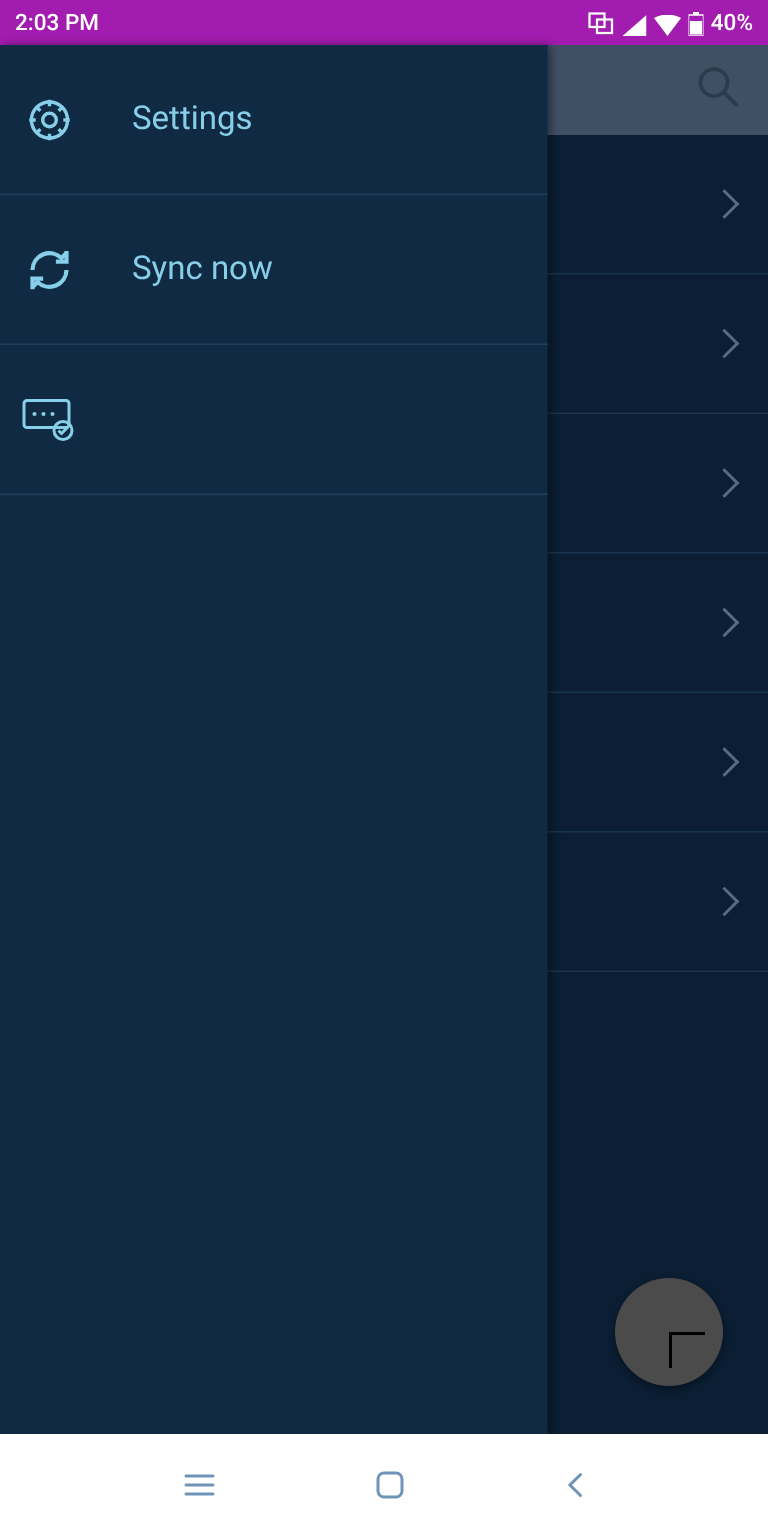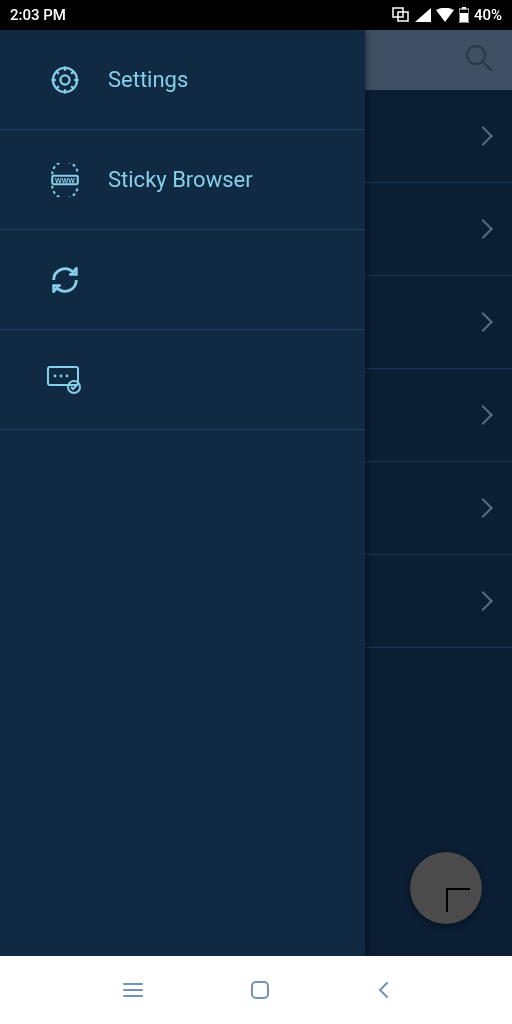--- a/index.html
+++ b/index.html
@@ -3,31 +3,31 @@
 <meta charset="utf-8">
 <style>
   * { box-sizing: border-box; margin: 0; padding: 0; }
   html, body { width: 512px; height: 1024px; overflow: hidden; font-family: Roboto, Arial, sans-serif; background: #fff; }
 
   .screen { position: relative; width: 512px; height: 1024px; background: #0B1E33; }
 
   
   .status-bar {
     height: 30px;
-    background: #000000;
+    background: #a21caf;
     color: #fff;
     display: flex;
     align-items: center;
     justify-content: space-between;
     padding: 0 10px;
     font-size: 15px;
     font-weight: 500;
   }
   .status-left { }
-  .status-right { display: flex; align-items: center; gap: 5px; }
+  .status-right { display: flex; align-items: flex-end; gap: 5px; }
   .status-right svg { display: block; }
 
   
   .app-header {
     position: absolute;
     top: 30px; left: 0; right: 0;
     height: 60px;
     background: #405064;
     display: flex;
     align-items: center;
@@ -63,22 +63,22 @@
     width: 365px;
     bottom: 68px;
     background: #112A44;
     box-shadow: 2px 0 6px rgba(0,0,0,.4);
   }
   .drawer-item {
     height: 100px;
     border-bottom: 1px solid #1F405F;
     display: flex;
     align-items: center;
-    padding-left: 46px;
-    gap: 24px;
+    padding-left: 14px;
+    gap: 36px;
     cursor: pointer;
   }
   .drawer-item:first-child { height: 100px; }
   .drawer-item .icon-slot { width: 38px; display: flex; justify-content: center; }
   .drawer-item .label {
     color: #87CFE9;
     font-size: 22px;
     font-weight: 400;
   }
 
@@ -191,41 +191,31 @@
       <span class="icon-slot">
         <svg width="34" height="34" viewBox="0 0 24 24" fill="none" stroke="#87CFE9" stroke-width="1.6">
           <circle cx="12" cy="12" r="3.2"></circle>
           <path d="M12 2.5v3M12 18.5v3M21.5 12h-3M5.5 12h-3M18.4 5.6l-2.1 2.1M7.7 16.3l-2.1 2.1M18.4 18.4l-2.1-2.1M7.7 7.7L5.6 5.6"></path>
           <circle cx="12" cy="12" r="8.5"></circle>
         </svg>
       </span>
       <span class="label">Settings</span>
     </div>
 
-    <div class="drawer-item">
-      <span class="icon-slot">
-        <svg width="34" height="34" viewBox="0 0 24 24" fill="none" stroke="#87CFE9" stroke-width="1.5">
-          <path d="M3 8 A9 9 0 0 1 21 8" stroke-dasharray="2 2"></path>
-          <path d="M3 16 A9 9 0 0 0 21 16" stroke-dasharray="2 2"></path>
-          <rect x="3" y="9" width="18" height="6" rx="1"></rect>
-          <text x="12" y="14" font-size="5" text-anchor="middle" fill="#87CFE9" stroke="none" font-family="Arial" font-weight="bold">WWW</text>
-        </svg>
-      </span>
-      <span class="label">Sticky Browser</span>
-    </div>
 
     <div class="drawer-item">
       <span class="icon-slot">
         <svg width="34" height="34" viewBox="0 0 24 24" fill="none" stroke="#87CFE9" stroke-width="2">
           <path d="M4 12a8 8 0 0 1 13.6-5.6L20 4"></path>
           <polyline points="20 3 20 8 15 8"></polyline>
           <path d="M20 12a8 8 0 0 1-13.6 5.6L4 20"></path>
           <polyline points="4 21 4 16 9 16"></polyline>
         </svg>
       </span>
+      <span class="label">Sync now</span>
     </div>
 
     <div class="drawer-item">
       <span class="icon-slot">
         <svg width="38" height="30" viewBox="0 0 38 30" fill="none" stroke="#87CFE9" stroke-width="2">
           <rect x="2" y="2" width="30" height="18" rx="2"></rect>
           <circle cx="9" cy="11" r="1.4" fill="#87CFE9" stroke="none"></circle>
           <circle cx="15" cy="11" r="1.4" fill="#87CFE9" stroke="none"></circle>
           <circle cx="21" cy="11" r="1.4" fill="#87CFE9" stroke="none"></circle>
           <circle cx="28" cy="22" r="6"></circle>

